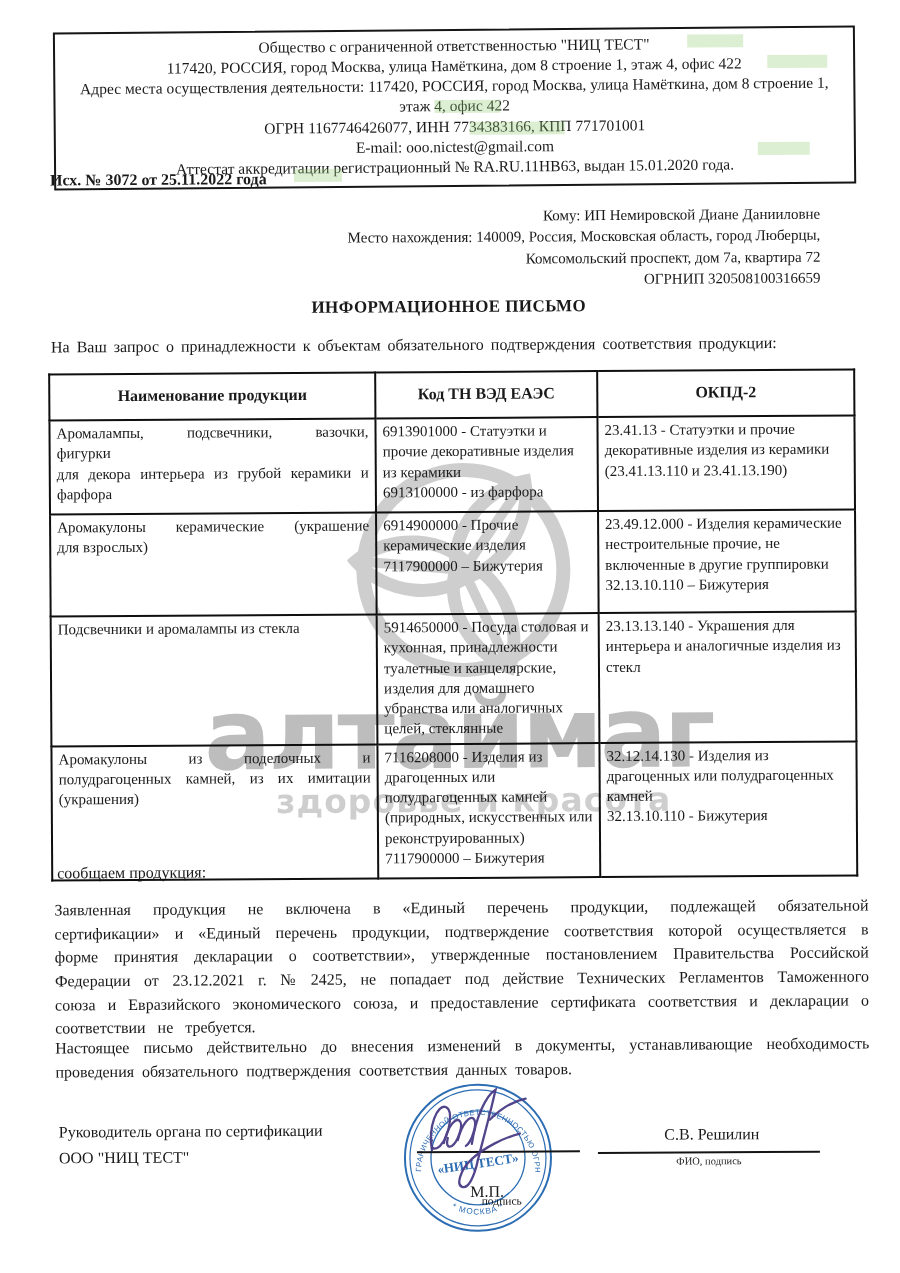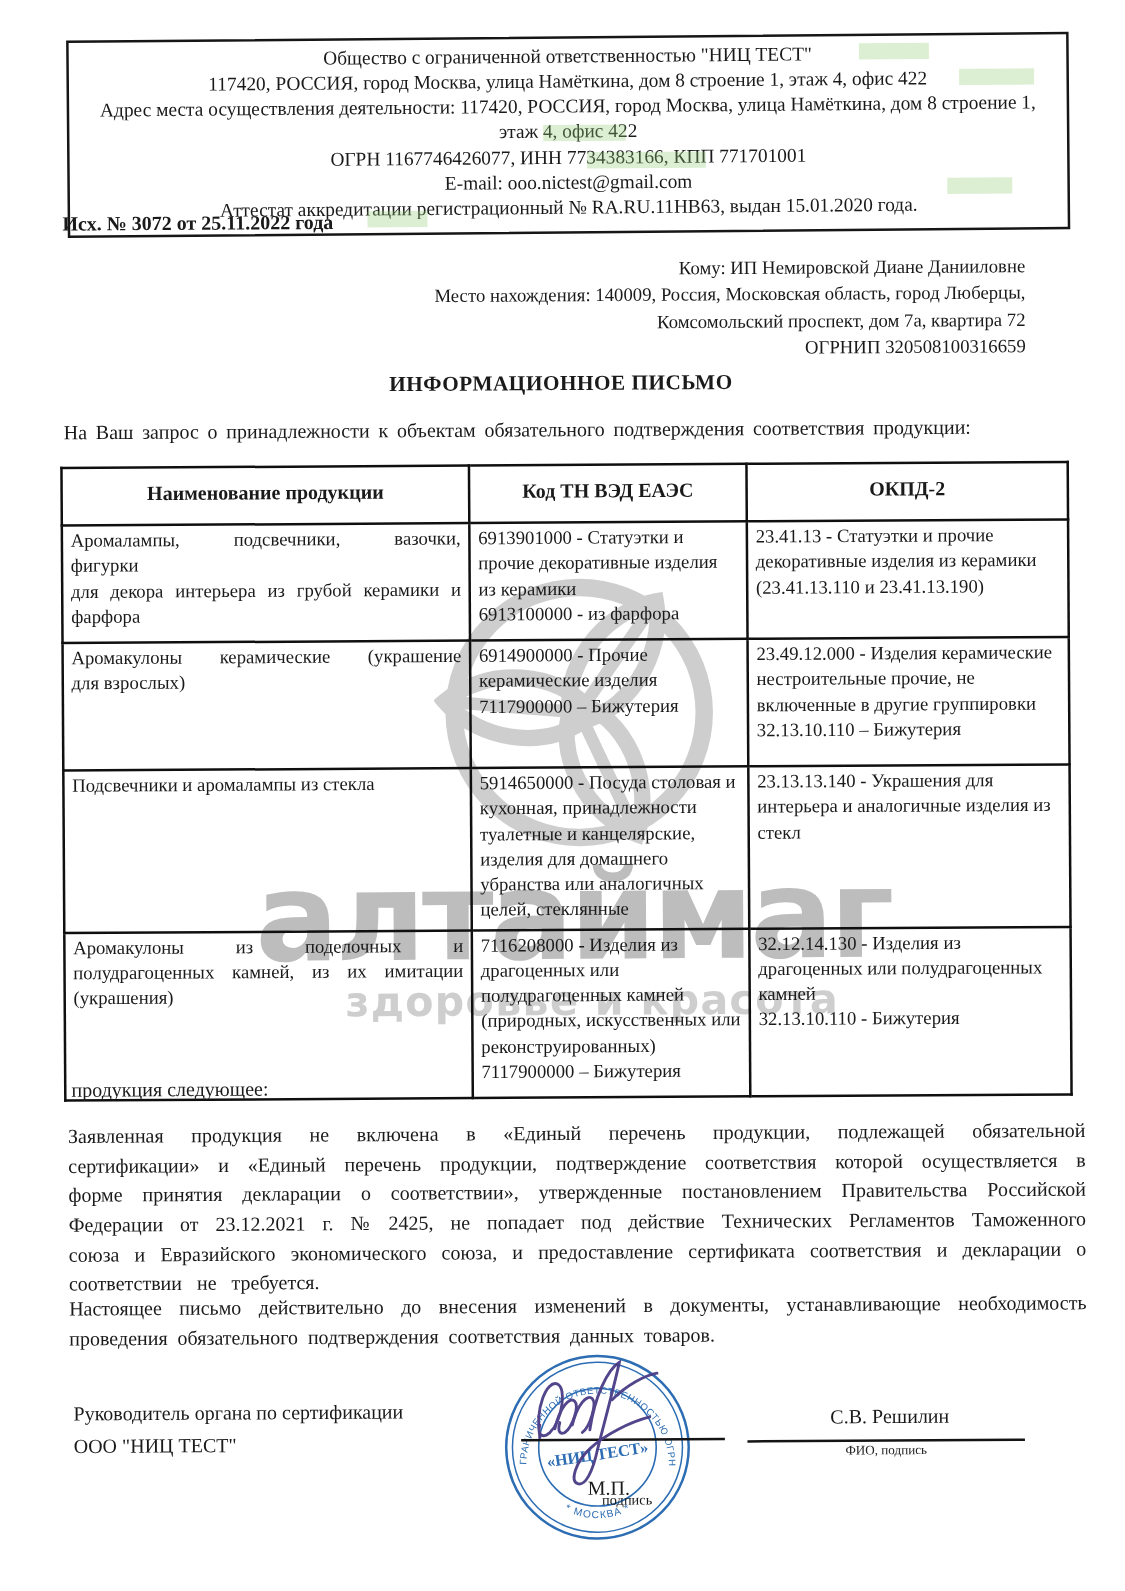--- a/index.html
+++ b/index.html
@@ -183,21 +183,21 @@
 7117900000 – Бижутерия</div>
           </td>
       <td>
             <div class="cellpre">32.12.14.130 - Изделия из драгоценных или полудрагоценных камней
 32.13.10.110 - Бижутерия</div>
           </td>
     </tr>
   </tbody>
     </table>
 
-  <div class="abs closing">продукция следующее:</div>
+  <div class="abs closing">сообщаем продукция:</div>
   <div class="abs para">Заявленная продукция не включена в «Единый перечень продукции, подлежащей обязательной сертификации» и «Единый перечень продукции, подтверждение соответствия которой осуществляется в форме принятия декларации о соответствии», утвержденные постановлением Правительства Российской Федерации от 23.12.2021 г. № 2425, не попадает под действие Технических Регламентов Таможенного союза и Евразийского экономического союза, и предоставление сертификата соответствия и декларации о соответствии не требуется.</div>
   <div class="abs para para2">Настоящее письмо действительно до внесения изменений в документы, устанавливающие необходимость проведения обязательного подтверждения соответствия данных товаров.</div>
 
   <div class="abs role">
     <div>Руководитель органа по сертификации</div>
     <div>ООО "НИЦ ТЕСТ"</div>
   </div>
 
   <svg class="abs stamp" width="156" height="156" viewBox="0 0 156 156">
     <g stroke="#2d6db3" fill="none">

